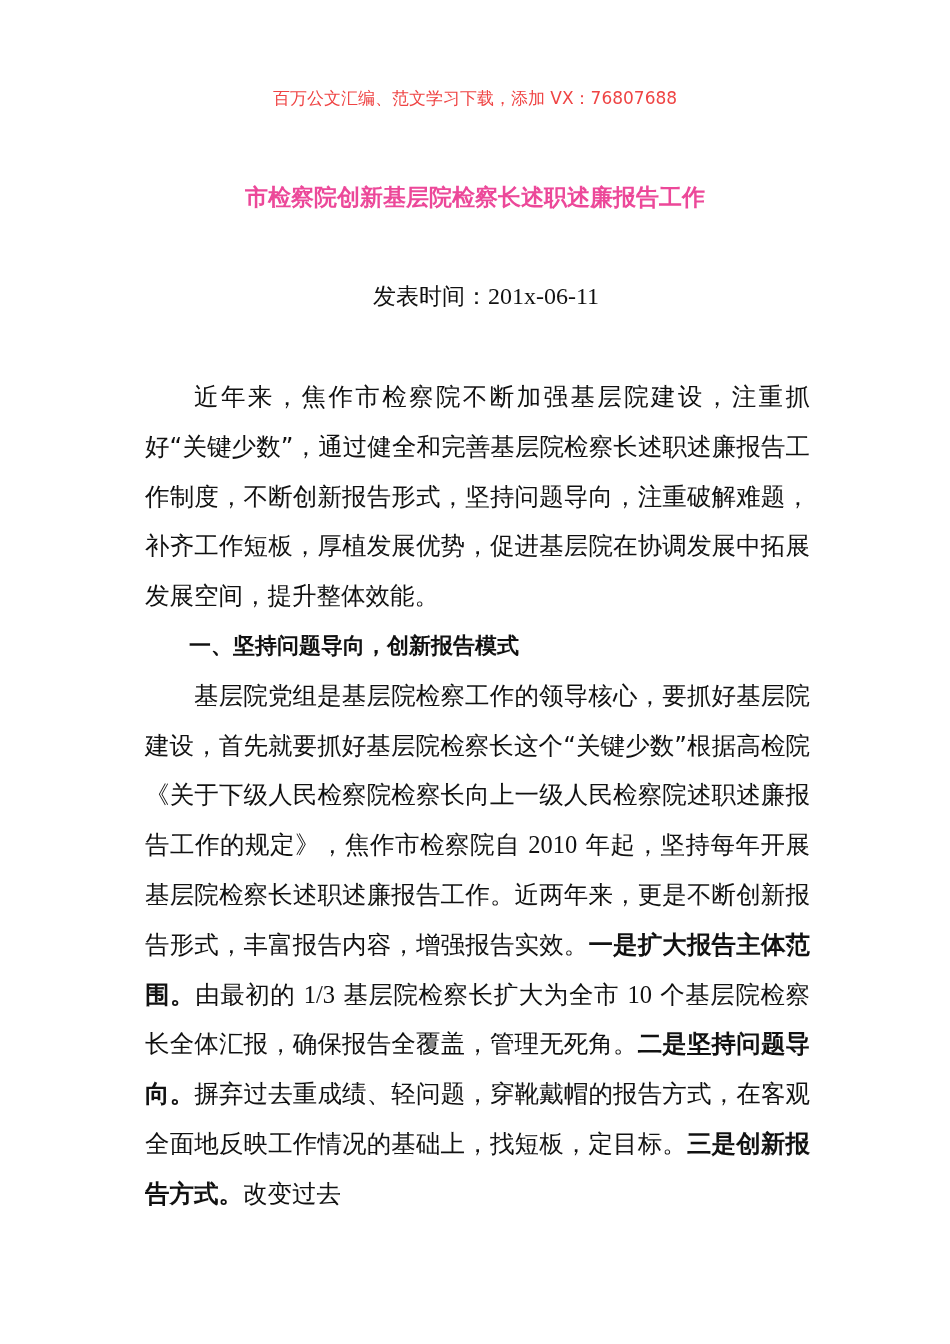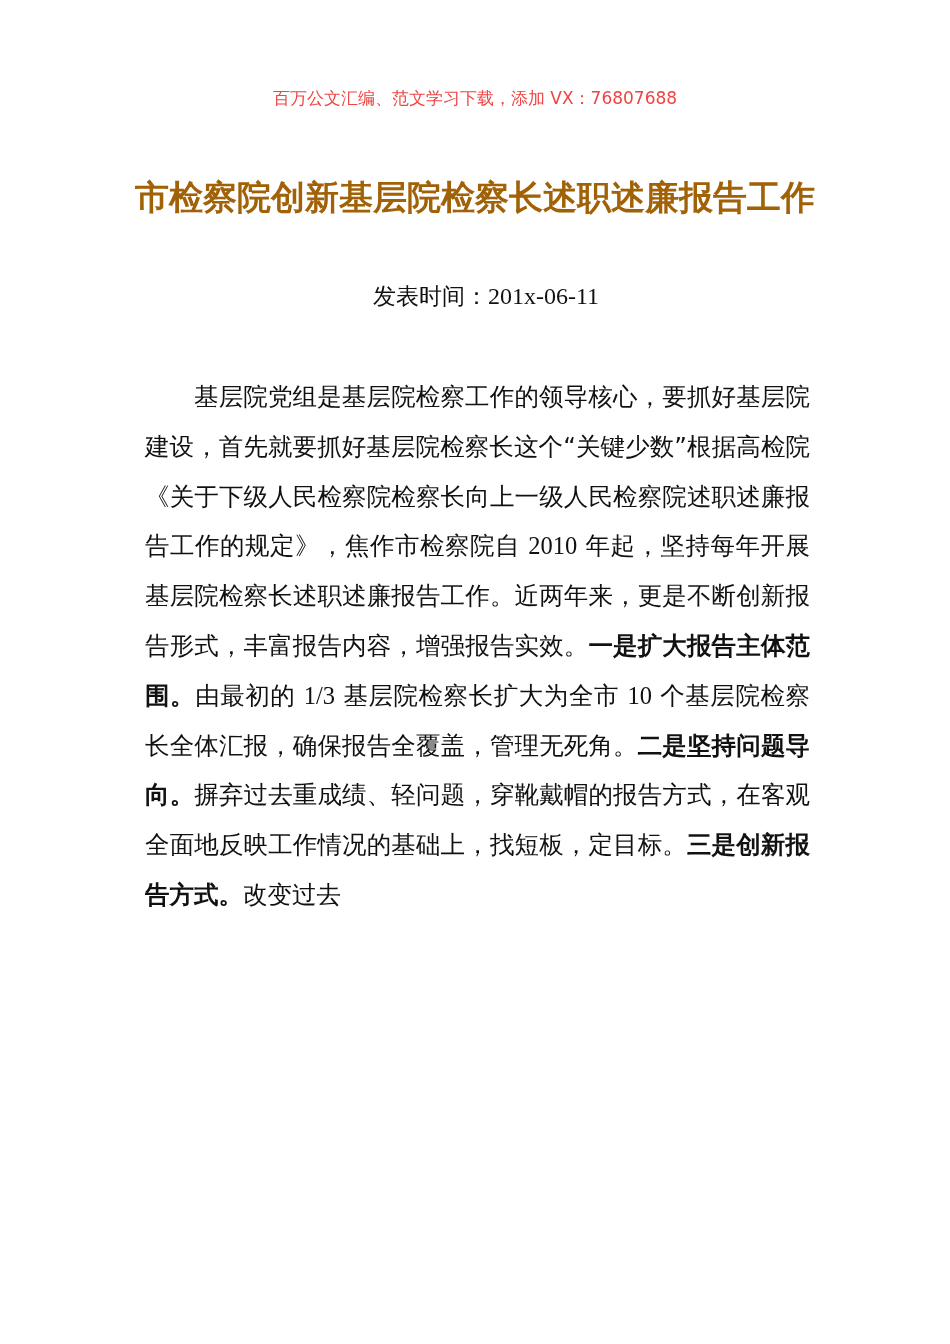--- a/index.html
+++ b/index.html
@@ -25,24 +25,24 @@
       color: #ef4444;
       letter-spacing: 0px;
       line-height: 24px;
     }
     .title {
       position: absolute;
       top: 172px;
       left: 120px;
       width: 710px;
       text-align: center;
-      font-size: 34px;
+      font-size: 23px;
       font-weight: bold;
       line-height: 50px;
-      color: #a16207;
+      color: #ec4899;
       letter-spacing: 0px;
     }
     .pubdate {
       position: absolute;
       top: 280px;
       left: 11px;
       width: 950px;
       text-align: center;
       font-size: 23px;
       line-height: 32px;
@@ -81,14 +81,16 @@
 </head>
 <body>
 
 <div class="watermark">百万公文汇编、范文学习下载，添加 VX：76807688</div>
 
 <div class="title">市检察院创新基层院检察长述职述廉报告工作</div>
 
 <div class="pubdate"><span>发表时间：</span><span class="num">201x-06-11</span></div>
 
 <div class="body-text">
+  <p>近年来，焦作市检察院不断加强基层院建设，注重抓好“关键少数”，通过健全和完善基层院检察长述职述廉报告工作制度，不断创新报告形式，坚持问题导向，注重破解难题，补齐工作短板，厚植发展优势，促进基层院在协调发展中拓展发展空间，提升整体效能。</p>
+  <p class="heading">一、坚持问题导向，创新报告模式</p>
   <p><span>基层院党组是基层院检察工作的领导核心，要抓好基层院建设，首先就要抓好基层院检察长这个“关键少数”根据高检院《关于下级人民检察院检察长向上一级人民检察院述职述廉报告工作的规定》，焦作市检察院自 </span><span class="serif-num">2010</span><span> 年起，坚持每年开展基层院检察长述职述廉报告工作。近两年来，更是不断创新报告形式，丰富报告内容，增强报告实效。</span><b>一是扩大报告主体范围。</b><span>由最初的 </span><span class="serif-num">1/3</span><span> 基层院检察长扩大为全市 </span><span class="serif-num">10</span><span> 个基层院检察长全体汇报，确保报告全覆盖，管理无死角。</span><b>二是坚持问题导向。</b><span>摒弃过去重成绩、轻问题，穿靴戴帽的报告方式，在客观全面地反映工作情况的基础上，找短板，定目标。</span><b>三是创新报告方式。</b><span>改变过去</span></p>
 </div>
 
 </body></html>

